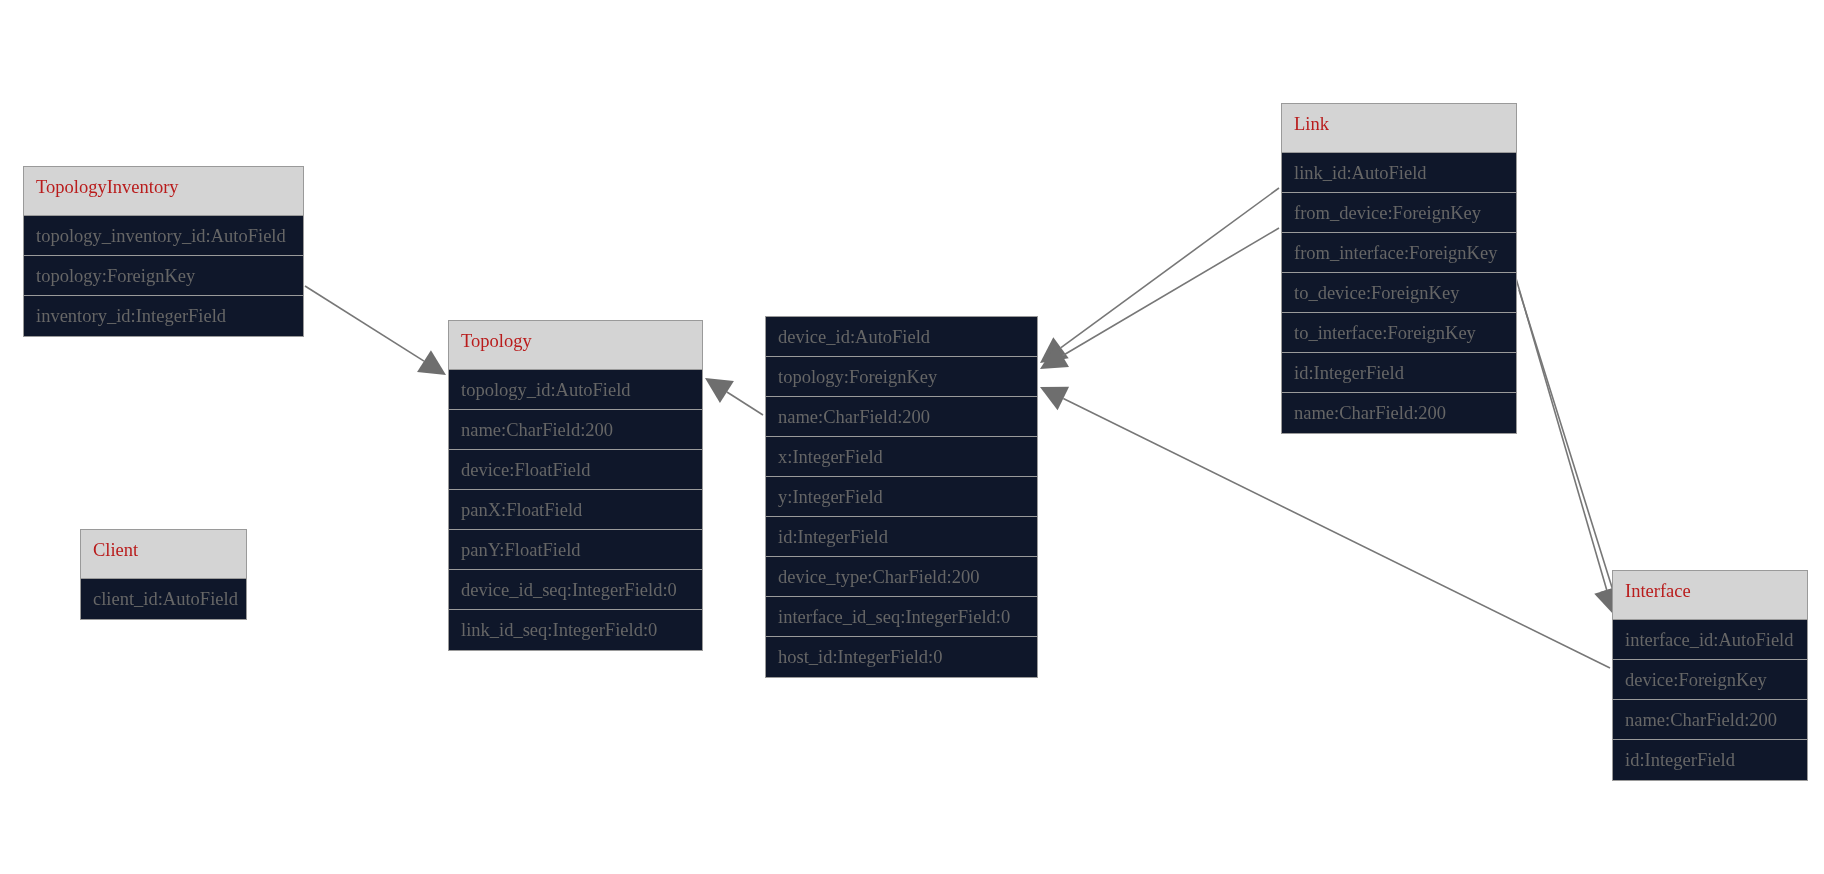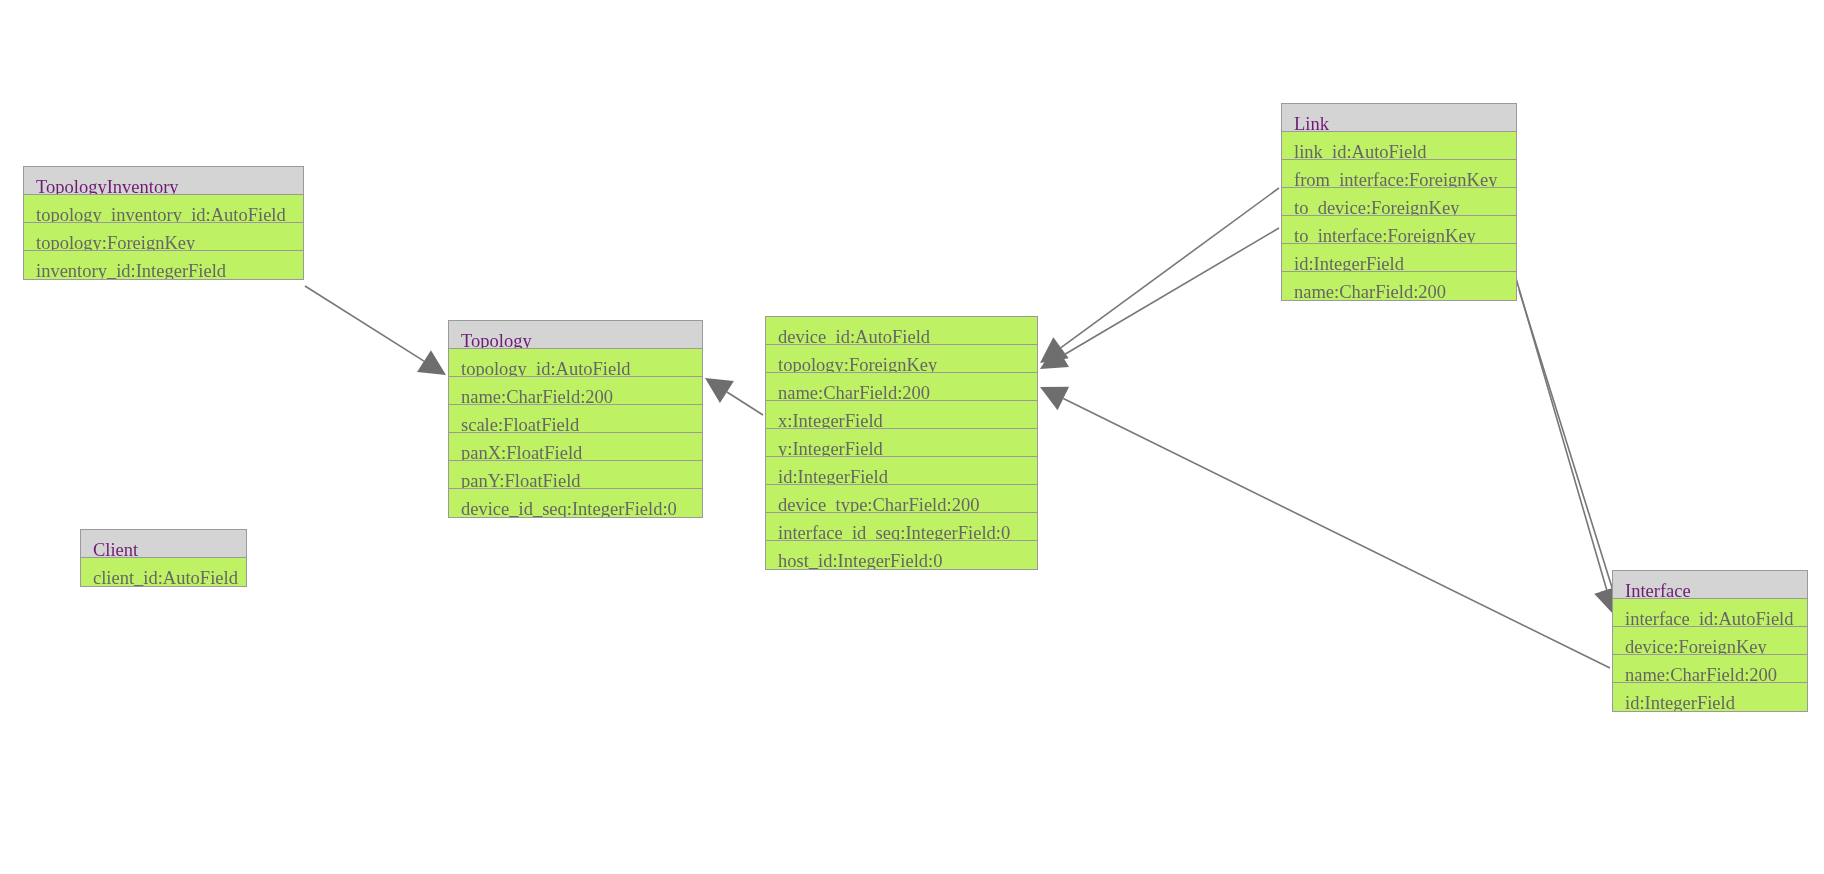--- a/index.html
+++ b/index.html
@@ -27,39 +27,39 @@
     position: absolute;
     box-sizing: border-box;
     border: 1px solid #9a9a9a;
     background: #ffffff;
     z-index: 5;
   }
   .entity-header {
     box-sizing: border-box;
     background: #d4d4d4;
     border-bottom: 1px solid #9a9a9a;
-    color: #701a75;
+    color: #b91c1c;
     font-size: 18.5px;
     line-height: 40px;
-    height: 28px;
+    height: 49px;
     padding: 0 7px 0 12px;
     white-space: nowrap;
     overflow: hidden;
   }
   .entity-row {
     box-sizing: border-box;
-    height: 28px;
+    height: 40px;
     line-height: 40px;
     border-bottom: 1px solid #9a9a9a;
     color: #666666;
     font-size: 18.5px;
     padding: 0 0 0 12px;
     white-space: nowrap;
     overflow: hidden;
-    background: #bef264;
+    background: #0f172a;
   }
   .entity-row:last-child {
     border-bottom: none;
   }
 </style>
 </head>
 <body>
 
 <div id="canvas">
 
@@ -98,43 +98,45 @@
       <div class="entity" style="left: 23px; top: 166px; width: 281px;">
         <div class="entity-header">TopologyInventory</div>
         <div class="entity-row">topology_inventory_id:AutoField</div>
         <div class="entity-row">topology:ForeignKey</div>
         <div class="entity-row">inventory_id:IntegerField</div>
       </div>
       <div class="entity" style="left: 448px; top: 320px; width: 255px;">
         <div class="entity-header">Topology</div>
         <div class="entity-row">topology_id:AutoField</div>
         <div class="entity-row">name:CharField:200</div>
-        <div class="entity-row">scale:FloatField</div>
+        <div class="entity-row">device:FloatField</div>
         <div class="entity-row">panX:FloatField</div>
         <div class="entity-row">panY:FloatField</div>
         <div class="entity-row">device_id_seq:IntegerField:0</div>
+        <div class="entity-row">link_id_seq:IntegerField:0</div>
       </div>
       <div class="entity" style="left: 80px; top: 529px; width: 167px;">
         <div class="entity-header">Client</div>
         <div class="entity-row">client_id:AutoField</div>
       </div>
       <div class="entity" style="left: 765px; top: 316px; width: 273px;">
         <div class="entity-row">device_id:AutoField</div>
         <div class="entity-row">topology:ForeignKey</div>
         <div class="entity-row">name:CharField:200</div>
         <div class="entity-row">x:IntegerField</div>
         <div class="entity-row">y:IntegerField</div>
         <div class="entity-row">id:IntegerField</div>
         <div class="entity-row">device_type:CharField:200</div>
         <div class="entity-row">interface_id_seq:IntegerField:0</div>
         <div class="entity-row">host_id:IntegerField:0</div>
       </div>
       <div class="entity" style="left: 1281px; top: 103px; width: 236px;">
         <div class="entity-header">Link</div>
         <div class="entity-row">link_id:AutoField</div>
+        <div class="entity-row">from_device:ForeignKey</div>
         <div class="entity-row">from_interface:ForeignKey</div>
         <div class="entity-row">to_device:ForeignKey</div>
         <div class="entity-row">to_interface:ForeignKey</div>
         <div class="entity-row">id:IntegerField</div>
         <div class="entity-row">name:CharField:200</div>
       </div>
       <div class="entity" style="left: 1612px; top: 570px; width: 196px;">
         <div class="entity-header">Interface</div>
         <div class="entity-row">interface_id:AutoField</div>
         <div class="entity-row">device:ForeignKey</div>

